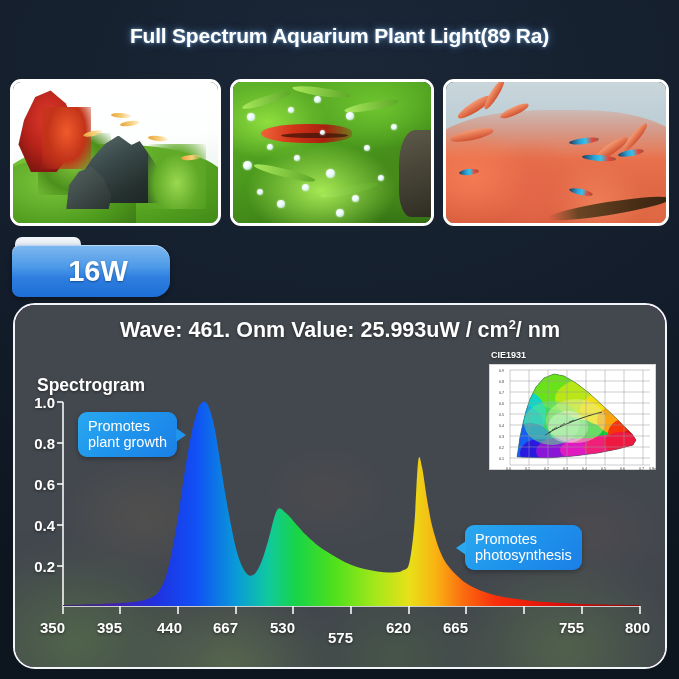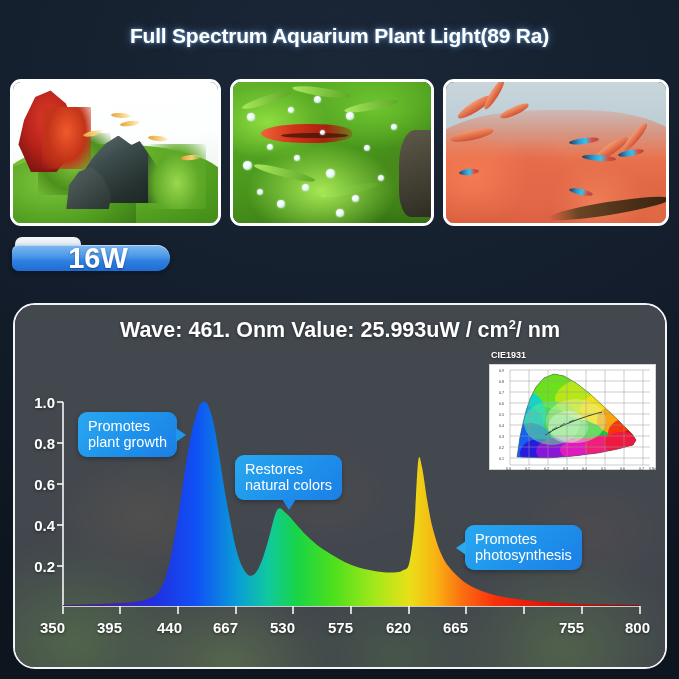--- a/index.html
+++ b/index.html
@@ -116,21 +116,21 @@
     background: linear-gradient(90deg,#1f3d55 0%,#2e9ed6 35%,#35c3e8 55%,#e8453a 78%,rgba(40,40,40,.45) 100%); }
 
   
   #badge-wrap { position: absolute; left: 12px; top: 237px; width: 160px; height: 48px; }
   #badge-tab {
     position: absolute; left: 3px; top: 0; width: 66px; height: 17px;
     background: linear-gradient(180deg,#f4f7fb 0%,#d7e2ee 100%);
     border-radius: 7px 7px 0 0;
   }
   #badge-body {
-    position: absolute; left: 0; top: 8px; width: 158px; height: 26px;
+    position: absolute; left: 0; top: 8px; width: 158px; height: 52px;
     border-radius: 8px 16px 16px 8px;
     background: linear-gradient(180deg,#7fb8ef 0%,#4d9ae8 42%,#2f7fe0 62%,#1d6ed6 100%);
     box-shadow: inset 0 1px 0 rgba(255,255,255,.45), 0 2px 5px rgba(0,0,0,.35);
     display: flex; align-items: center; justify-content: center;
   }
   #badge-text {
     font-size: 29px; font-weight: bold; color:#ffffff;
     text-shadow: 0 1px 2px rgba(0,40,90,.55);
     padding-left: 14px;
   }
@@ -321,20 +321,21 @@
 </div>
 
 <div id="panel">
   <div id="panel-bg"></div>
   <div id="panel-scrim"></div>
 
   <div id="wave-title">
     <span>Wave: 461. Onm Value: 25.993uW / cm</span><sup>2</sup><span>/ nm</span>
   </div>
 
+  <div id="spectrogram-label">Spectrogram</div>
 
   <svg id="plot" viewBox="0 0 654 366">
     <defs>
       <linearGradient id="spectral" x1="0" y1="0" x2="1" y2="0">
         <stop offset="0.00" stop-color="#3a2a66"></stop>
         <stop offset="0.085" stop-color="#4422a8"></stop>
         <stop offset="0.16" stop-color="#2130e0"></stop>
         <stop offset="0.23" stop-color="#1050f5"></stop>
         <stop offset="0.30" stop-color="#0a9ad8"></stop>
         <stop offset="0.355" stop-color="#10c9a0"></stop>
@@ -384,21 +385,21 @@
   <div class="ylab" style="left:6px;  top:130px;">0.8</div>
   <div class="ylab" style="left:6px;  top:171px;">0.6</div>
   <div class="ylab" style="left:6px;  top:212px;">0.4</div>
   <div class="ylab" style="left:6px;  top:253px;">0.2</div>
 
   <div class="xlab" style="left:25px;  top:314px;">350</div>
   <div class="xlab" style="left:82px;  top:314px;">395</div>
   <div class="xlab" style="left:142px; top:314px;">440</div>
   <div class="xlab" style="left:198px; top:314px;">667</div>
   <div class="xlab" style="left:255px; top:314px;">530</div>
-  <div class="xlab" style="left:313px; top:314px;">575</div>
+  <div class="xlab" style="left:313px; top:324px;">575</div>
   <div class="xlab" style="left:371px; top:314px;">620</div>
   <div class="xlab" style="left:428px; top:314px;">665</div>
   <div class="xlab" style="left:486px; top:330px;margin-top:31px;">710</div>
   <div class="xlab" style="left:544px; top:314px;">755</div>
   <div class="xlab" style="left:610px; top:314px;">800</div>
 
   <div id="cie">
     <div id="cie-title">CIE1931</div>
     <div id="cie-box">
       <svg viewBox="0 0 167 106" width="167" height="106">
@@ -483,17 +484,15 @@
           <text x="149" y="105">0.7</text>
           <text x="159" y="105">0.8</text>
           <text x="164" y="105" font-style="italic">x</text>
         </g>
       </svg>
     </div>
   </div>
 
   <div class="bubble tail-right" id="b1">Promotes
 plant growth</div>
-  <div class="bubble tail-down" id="b2">Restores
-natural colors</div>
   <div class="bubble tail-left" id="b3">Promotes
 photosynthesis</div>
 </div>
 
 </body></html>

